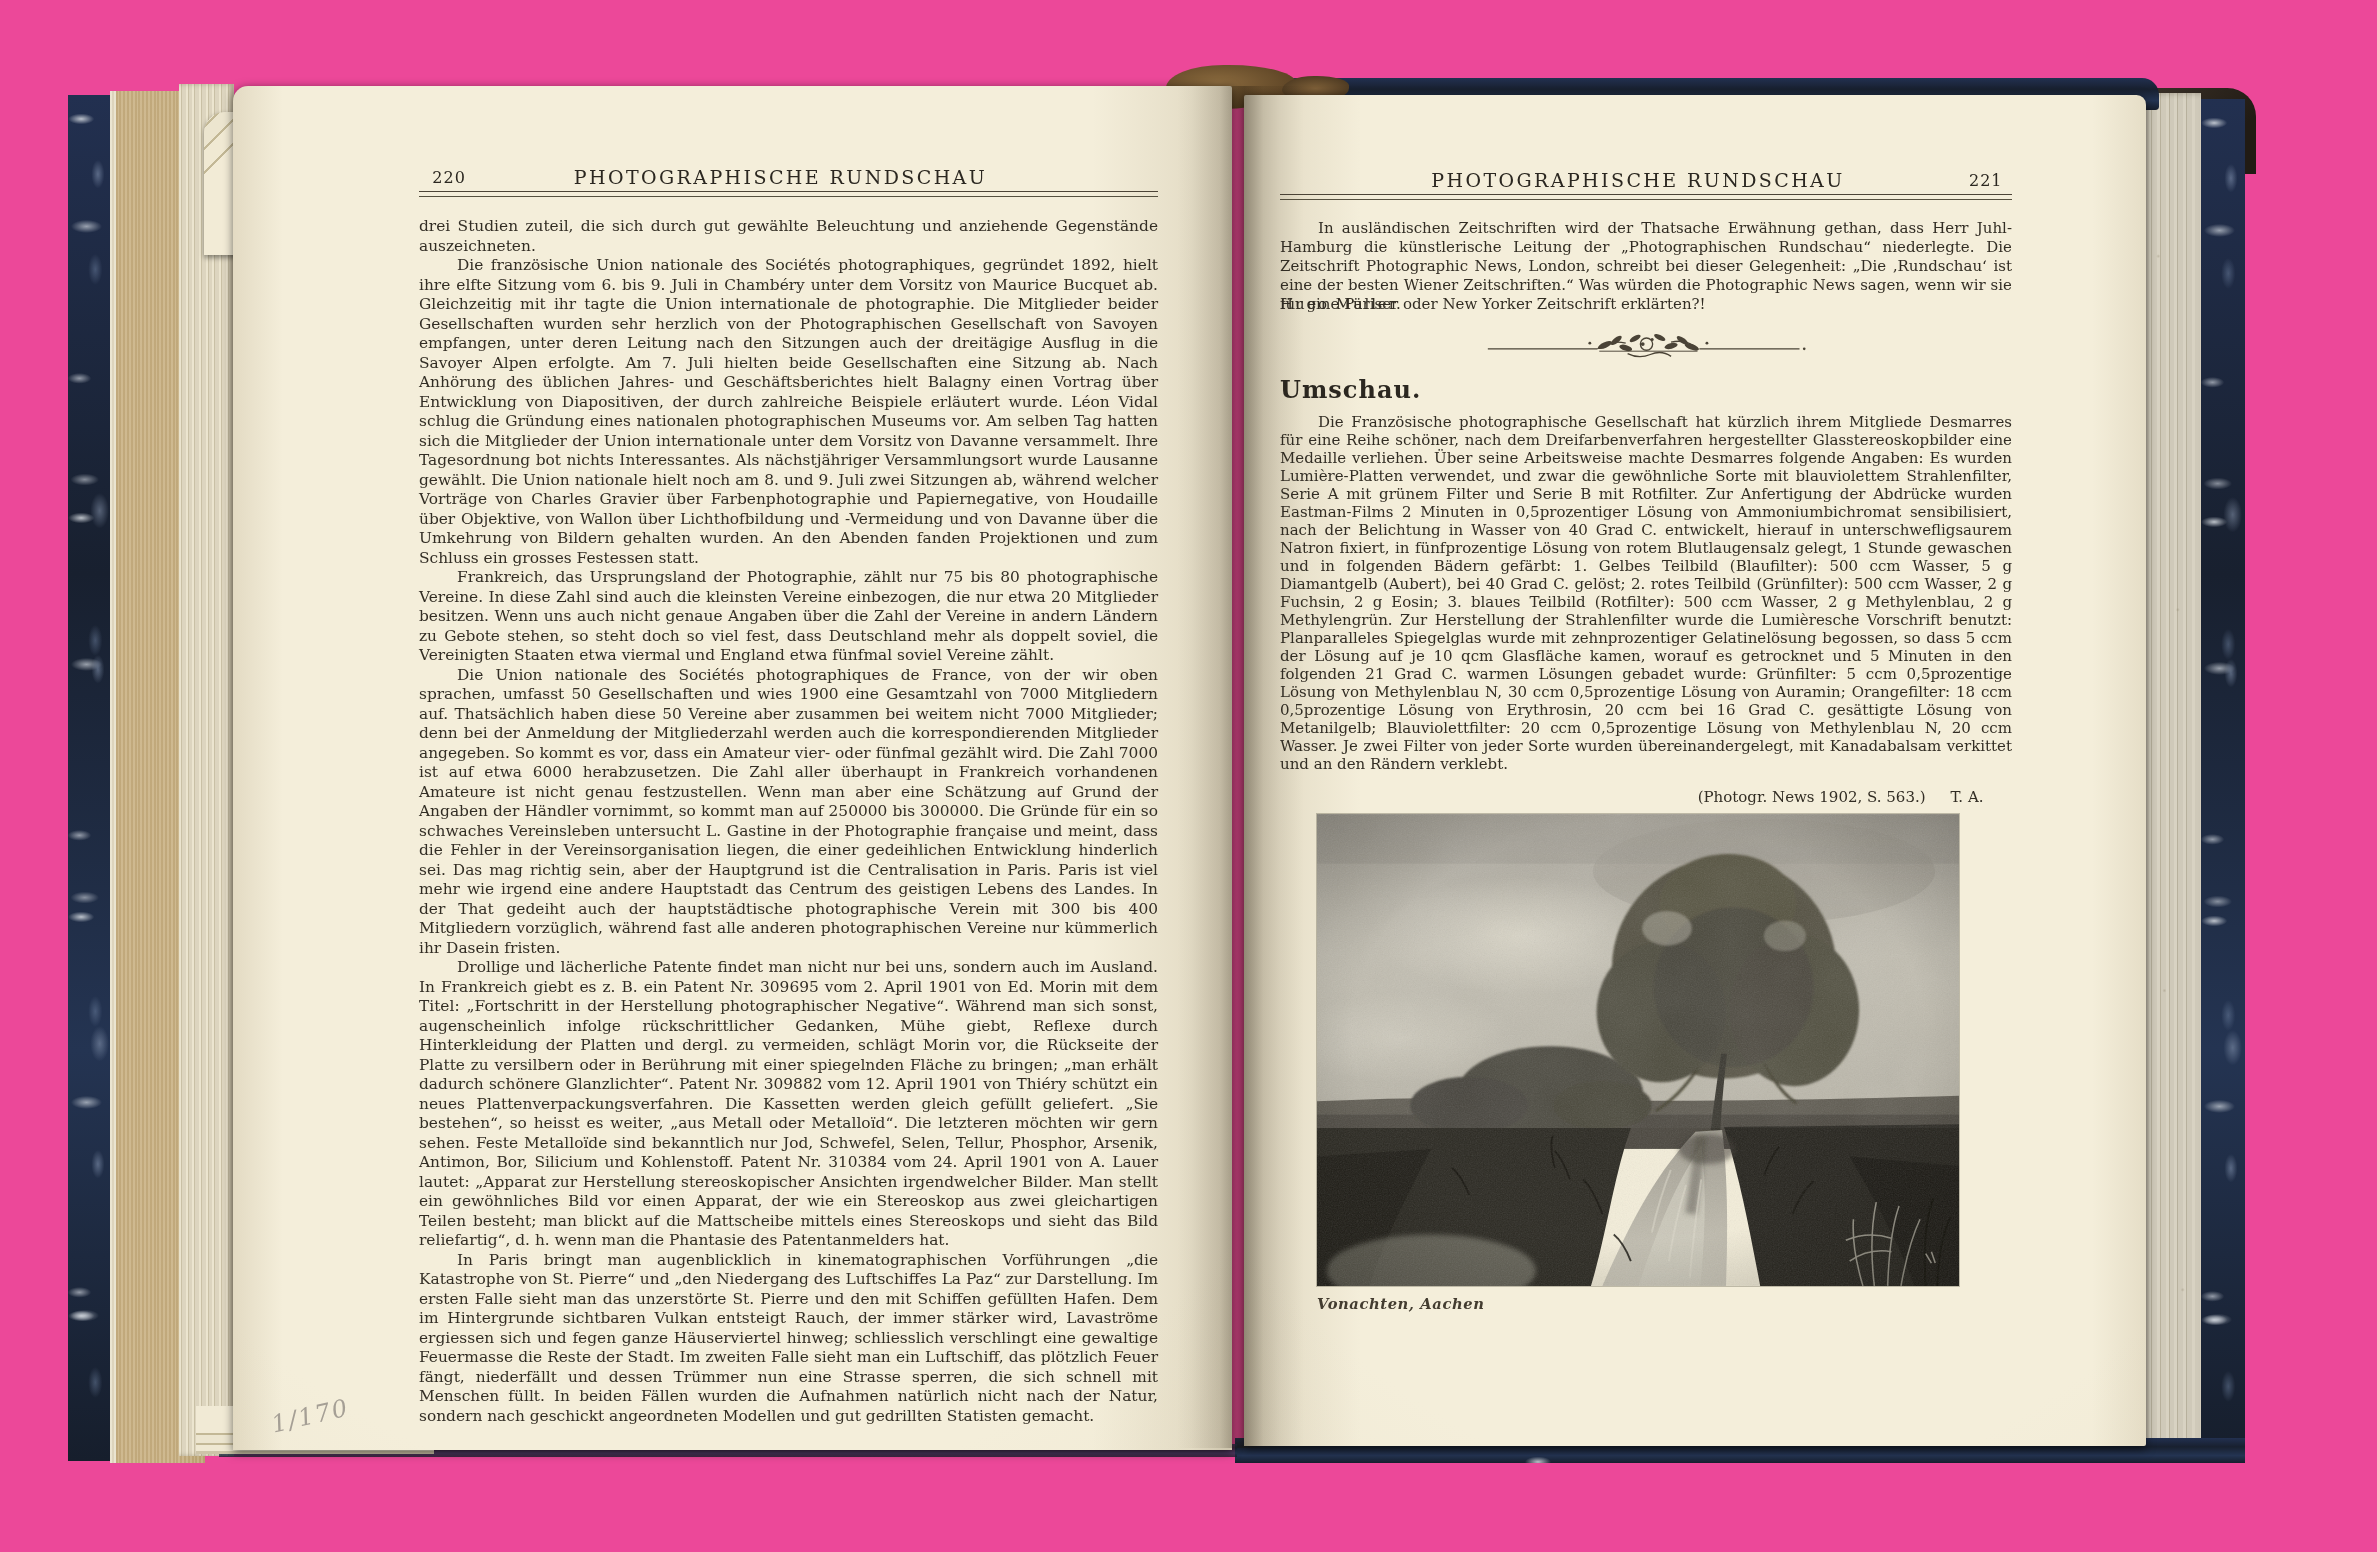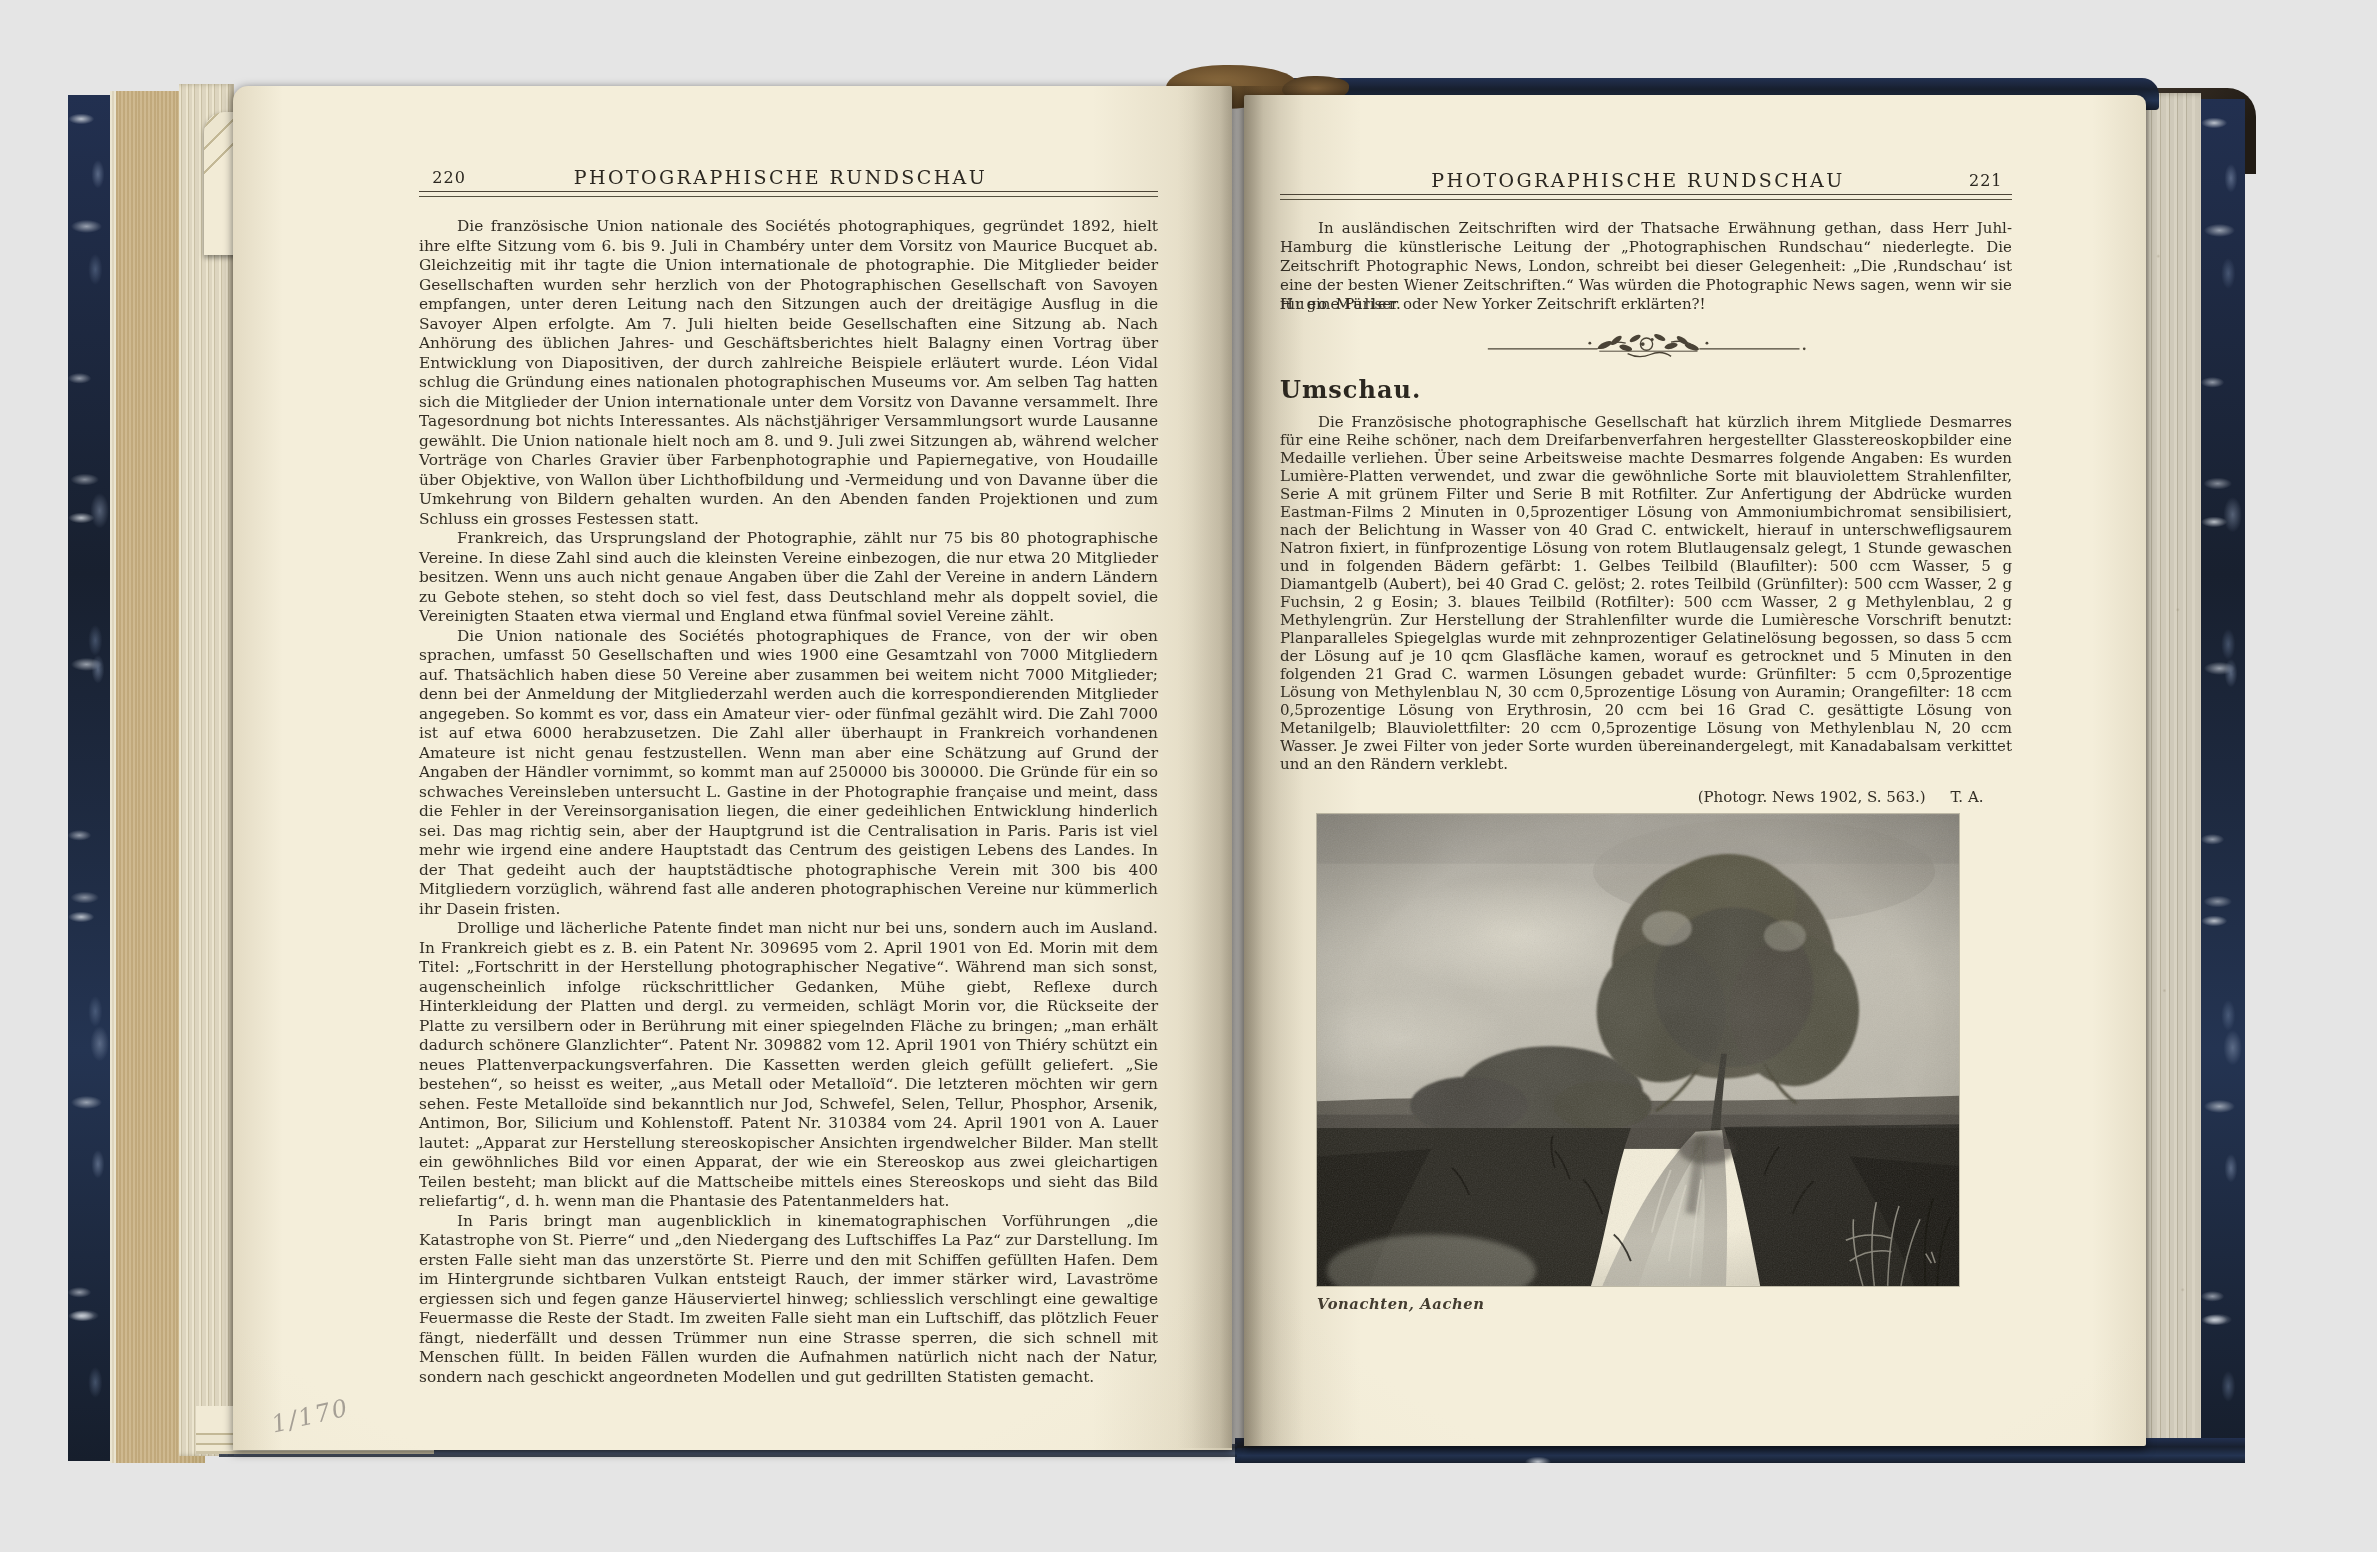--- a/index.html
+++ b/index.html
@@ -1,21 +1,21 @@
 <!DOCTYPE html>
 <html lang="de" style="font-size:15px"><head>
 <meta charset="utf-8">
 <style>
   html,body{margin:0;padding:0;}
   body{
     width:2378px;height:1552px;overflow:hidden;
     background:#0b0a09;
     font-family:"DejaVu Serif","Liberation Serif",serif;
   }
-  .stage{position:absolute;inset:0;width:2378px;height:1552px;background:#e5e5e5;}
+  .stage{position:absolute;inset:0;width:2378px;height:1552px;background:#ec4899;}
 
   
   .marble{
     background-color:#1c2638;
     background-image:
       radial-gradient(ellipse 21px 8.6px at 30% 6%,  rgba(216,221,227,.85), transparent 62%),
       radial-gradient(ellipse 10.5px 23px at 68% 16%, rgba(148,165,194,.50), transparent 62%),
       radial-gradient(ellipse 25px 10.5px at 42% 30%, rgba(205,211,219,.70), transparent 62%),
       radial-gradient(ellipse 11.4px 25px at 62% 47%, rgba(118,138,170,.45), transparent 62%),
       radial-gradient(ellipse 19px 8.6px at 26% 62%,  rgba(210,215,223,.65), transparent 62%),
@@ -156,20 +156,21 @@
   <div class="sheet-cascade-bl"></div>
 
   <section class="page page-left">
     <div class="running-head" style="left:186px;top:80px;width:739px;">
       <span class="pagenum" style="left:13.3px;top:1.9px;">220</span>
       <span class="running-title" style="top:0;">PHOTOGRAPHISCHE RUNDSCHAU</span>
     </div>
     <div class="head-rule" style="left:186px;top:105px;width:739px;"></div>
 
     <div class="textcol textcol-left">
+      <p class="para noindent">drei Studien zuteil, die sich durch gut gewählte Beleuchtung und anziehende Gegenstände auszeichneten.</p>
       <p class="para">Die französische Union nationale des Sociétés photographiques, gegründet 1892, hielt ihre elfte Sitzung vom 6. bis 9. Juli in Chambéry unter dem Vorsitz von Maurice Bucquet ab. Gleichzeitig mit ihr tagte die Union internationale de photographie. Die Mitglieder beider Gesellschaften wurden sehr herzlich von der Photographischen Gesellschaft von Savoyen empfangen, unter deren Leitung nach den Sitzungen auch der dreitägige Ausflug in die Savoyer Alpen erfolgte. Am 7. Juli hielten beide Gesellschaften eine Sitzung ab. Nach Anhörung des üblichen Jahres- und Geschäftsberichtes hielt Balagny einen Vortrag über Entwicklung von Diapositiven, der durch zahlreiche Beispiele erläutert wurde. Léon Vidal schlug die Gründung eines nationalen photographischen Museums vor. Am selben Tag hatten sich die Mitglieder der Union internationale unter dem Vorsitz von Davanne versammelt. Ihre Tagesordnung bot nichts Interessantes. Als nächstjähriger Versammlungsort wurde Lausanne gewählt. Die Union nationale hielt noch am 8. und 9. Juli zwei Sitzungen ab, während welcher Vorträge von Charles Gravier über Farbenphotographie und Papiernegative, von Houdaille über Objektive, von Wallon über Lichthofbildung und -Vermeidung und von Davanne über die Umkehrung von Bildern gehalten wurden. An den Abenden fanden Projektionen und zum Schluss ein grosses Festessen statt.</p>
       <p class="para">Frankreich, das Ursprungsland der Photographie, zählt nur 75 bis 80 photographische Vereine. In diese Zahl sind auch die kleinsten Vereine einbezogen, die nur etwa 20 Mitglieder besitzen. Wenn uns auch nicht genaue Angaben über die Zahl der Vereine in andern Ländern zu Gebote stehen, so steht doch so viel fest, dass Deutschland mehr als doppelt soviel, die Vereinigten Staaten etwa viermal und England etwa fünfmal soviel Vereine zählt.</p>
       <p class="para">Die Union nationale des Sociétés photographiques de France, von der wir oben sprachen, umfasst 50 Gesellschaften und wies 1900 eine Gesamtzahl von 7000 Mitgliedern auf. Thatsächlich haben diese 50 Vereine aber zusammen bei weitem nicht 7000 Mitglieder; denn bei der Anmeldung der Mitgliederzahl werden auch die korrespondierenden Mitglieder angegeben. So kommt es vor, dass ein Amateur vier- oder fünfmal gezählt wird. Die Zahl 7000 ist auf etwa 6000 herabzusetzen. Die Zahl aller überhaupt in Frankreich vorhandenen Amateure ist nicht genau festzustellen. Wenn man aber eine Schätzung auf Grund der Angaben der Händler vornimmt, so kommt man auf 250000 bis 300000. Die Gründe für ein so schwaches Vereinsleben untersucht L. Gastine in der Photographie française und meint, dass die Fehler in der Vereinsorganisation liegen, die einer gedeihlichen Entwicklung hinderlich sei. Das mag richtig sein, aber der Hauptgrund ist die Centralisation in Paris. Paris ist viel mehr wie irgend eine andere Hauptstadt das Centrum des geistigen Lebens des Landes. In der That gedeiht auch der hauptstädtische photographische Verein mit 300 bis 400 Mitgliedern vorzüglich, während fast alle anderen photographischen Vereine nur kümmerlich ihr Dasein fristen.</p>
       <p class="para">Drollige und lächerliche Patente findet man nicht nur bei uns, sondern auch im Ausland. In Frankreich giebt es z. B. ein Patent Nr. 309695 vom 2. April 1901 von Ed. Morin mit dem Titel: „Fortschritt in der Herstellung photographischer Negative“. Während man sich sonst, augenscheinlich infolge rückschrittlicher Gedanken, Mühe giebt, Reflexe durch Hinterkleidung der Platten und dergl. zu vermeiden, schlägt Morin vor, die Rückseite der Platte zu versilbern oder in Berührung mit einer spiegelnden Fläche zu bringen; „man erhält dadurch schönere Glanzlichter“. Patent Nr. 309882 vom 12. April 1901 von Thiéry schützt ein neues Plattenverpackungsverfahren. Die Kassetten werden gleich gefüllt geliefert. „Sie bestehen“, so heisst es weiter, „aus Metall oder Metalloïd“. Die letzteren möchten wir gern sehen. Feste Metalloïde sind bekanntlich nur Jod, Schwefel, Selen, Tellur, Phosphor, Arsenik, Antimon, Bor, Silicium und Kohlenstoff. Patent Nr. 310384 vom 24. April 1901 von A. Lauer lautet: „Apparat zur Herstellung stereoskopischer Ansichten irgendwelcher Bilder. Man stellt ein gewöhnliches Bild vor einen Apparat, der wie ein Stereoskop aus zwei gleichartigen Teilen besteht; man blickt auf die Mattscheibe mittels eines Stereoskops und sieht das Bild reliefartig“, d. h. wenn man die Phantasie des Patentanmelders hat.</p>
       <p class="para">In Paris bringt man augenblicklich in kinematographischen Vorführungen „die Katastrophe von St. Pierre“ und „den Niedergang des Luftschiffes La Paz“ zur Darstellung. Im ersten Falle sieht man das unzerstörte St. Pierre und den mit Schiffen gefüllten Hafen. Dem im Hintergrunde sichtbaren Vulkan entsteigt Rauch, der immer stärker wird, Lavaströme ergiessen sich und fegen ganze Häuserviertel hinweg; schliesslich verschlingt eine gewaltige Feuermasse die Reste der Stadt. Im zweiten Falle sieht man ein Luftschiff, das plötzlich Feuer fängt, niederfällt und dessen Trümmer nun eine Strasse sperren, die sich schnell mit Menschen füllt. In beiden Fällen wurden die Aufnahmen natürlich nicht nach der Natur, sondern nach geschickt angeordneten Modellen und gut gedrillten Statisten gemacht.</p>
     </div>
 
     <div class="pencil-note">1/170</div>
   </section>
 

